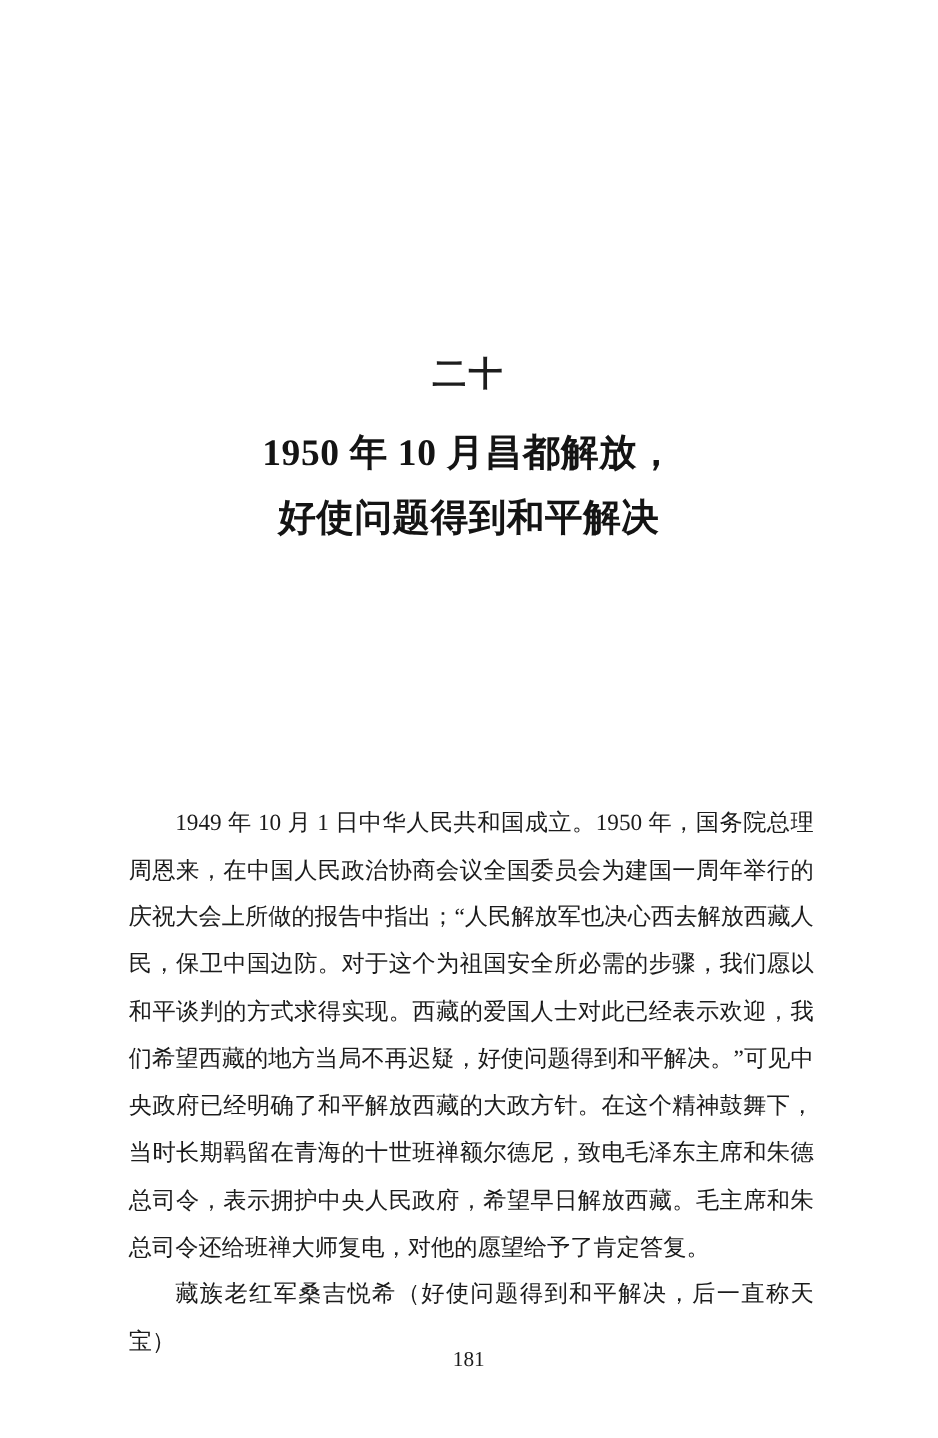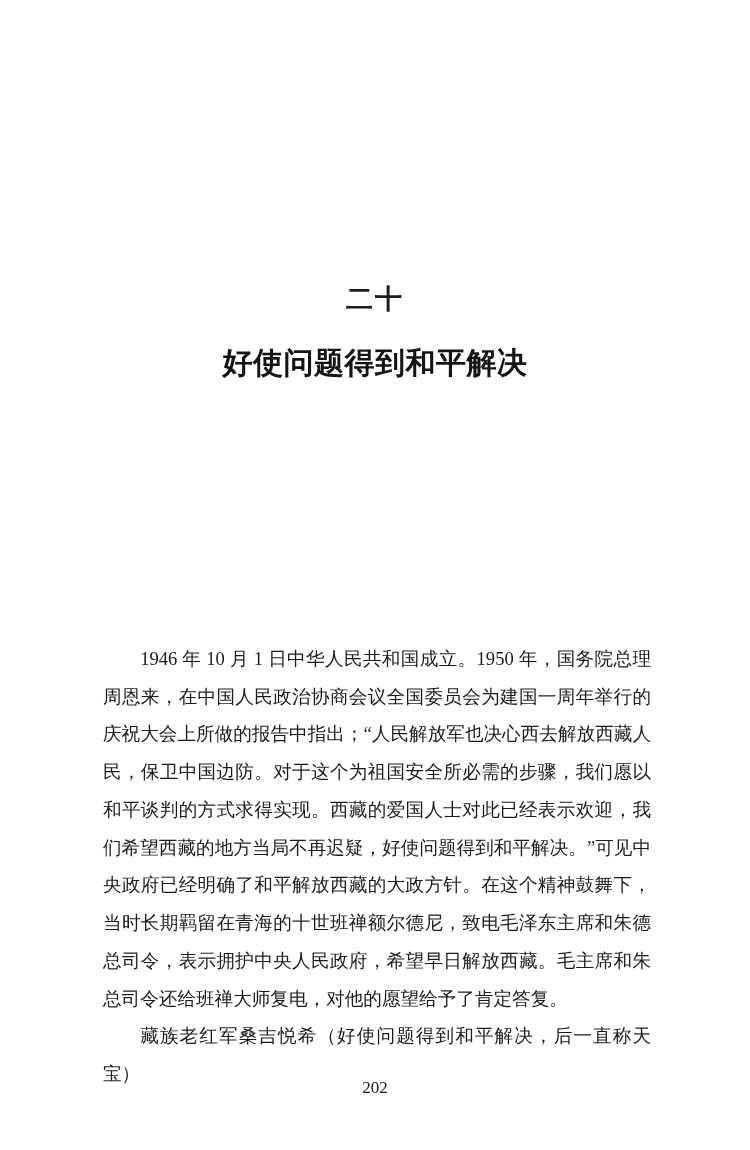--- a/index.html
+++ b/index.html
@@ -75,24 +75,25 @@
   }
 </style>
 </head>
 <body>
 
 <div class="page">
 
   <div class="chapter-head">
     <div class="chapter-number">二十</div>
     <div class="chapter-title">
+      <span class="line">1950 年 10 月昌都解放，</span>
       <span class="line">好使问题得到和平解决</span>
     </div>
   </div>
 
   <div class="body-text">
-    <p>1946 年 10 月 1 日中华人民共和国成立。1950 年，国务院总理周恩来，在中国人民政治协商会议全国委员会为建国一周年举行的庆祝大会上所做的报告中指出；“人民解放军也决心西去解放西藏人民，保卫中国边防。对于这个为祖国安全所必需的步骤，我们愿以和平谈判的方式求得实现。西藏的爱国人士对此已经表示欢迎，我们希望西藏的地方当局不再迟疑，好使问题得到和平解决。”可见中央政府已经明确了和平解放西藏的大政方针。在这个精神鼓舞下，当时长期羁留在青海的十世班禅额尔德尼，致电毛泽东主席和朱德总司令，表示拥护中央人民政府，希望早日解放西藏。毛主席和朱总司令还给班禅大师复电，对他的愿望给予了肯定答复。</p>
+    <p>1949 年 10 月 1 日中华人民共和国成立。1950 年，国务院总理周恩来，在中国人民政治协商会议全国委员会为建国一周年举行的庆祝大会上所做的报告中指出；“人民解放军也决心西去解放西藏人民，保卫中国边防。对于这个为祖国安全所必需的步骤，我们愿以和平谈判的方式求得实现。西藏的爱国人士对此已经表示欢迎，我们希望西藏的地方当局不再迟疑，好使问题得到和平解决。”可见中央政府已经明确了和平解放西藏的大政方针。在这个精神鼓舞下，当时长期羁留在青海的十世班禅额尔德尼，致电毛泽东主席和朱德总司令，表示拥护中央人民政府，希望早日解放西藏。毛主席和朱总司令还给班禅大师复电，对他的愿望给予了肯定答复。</p>
     <p>藏族老红军桑吉悦希（好使问题得到和平解决，后一直称天宝）</p>
   </div>
 
-  <div class="page-number">202</div>
+  <div class="page-number">181</div>
 
 </div>
 
 </body></html>

